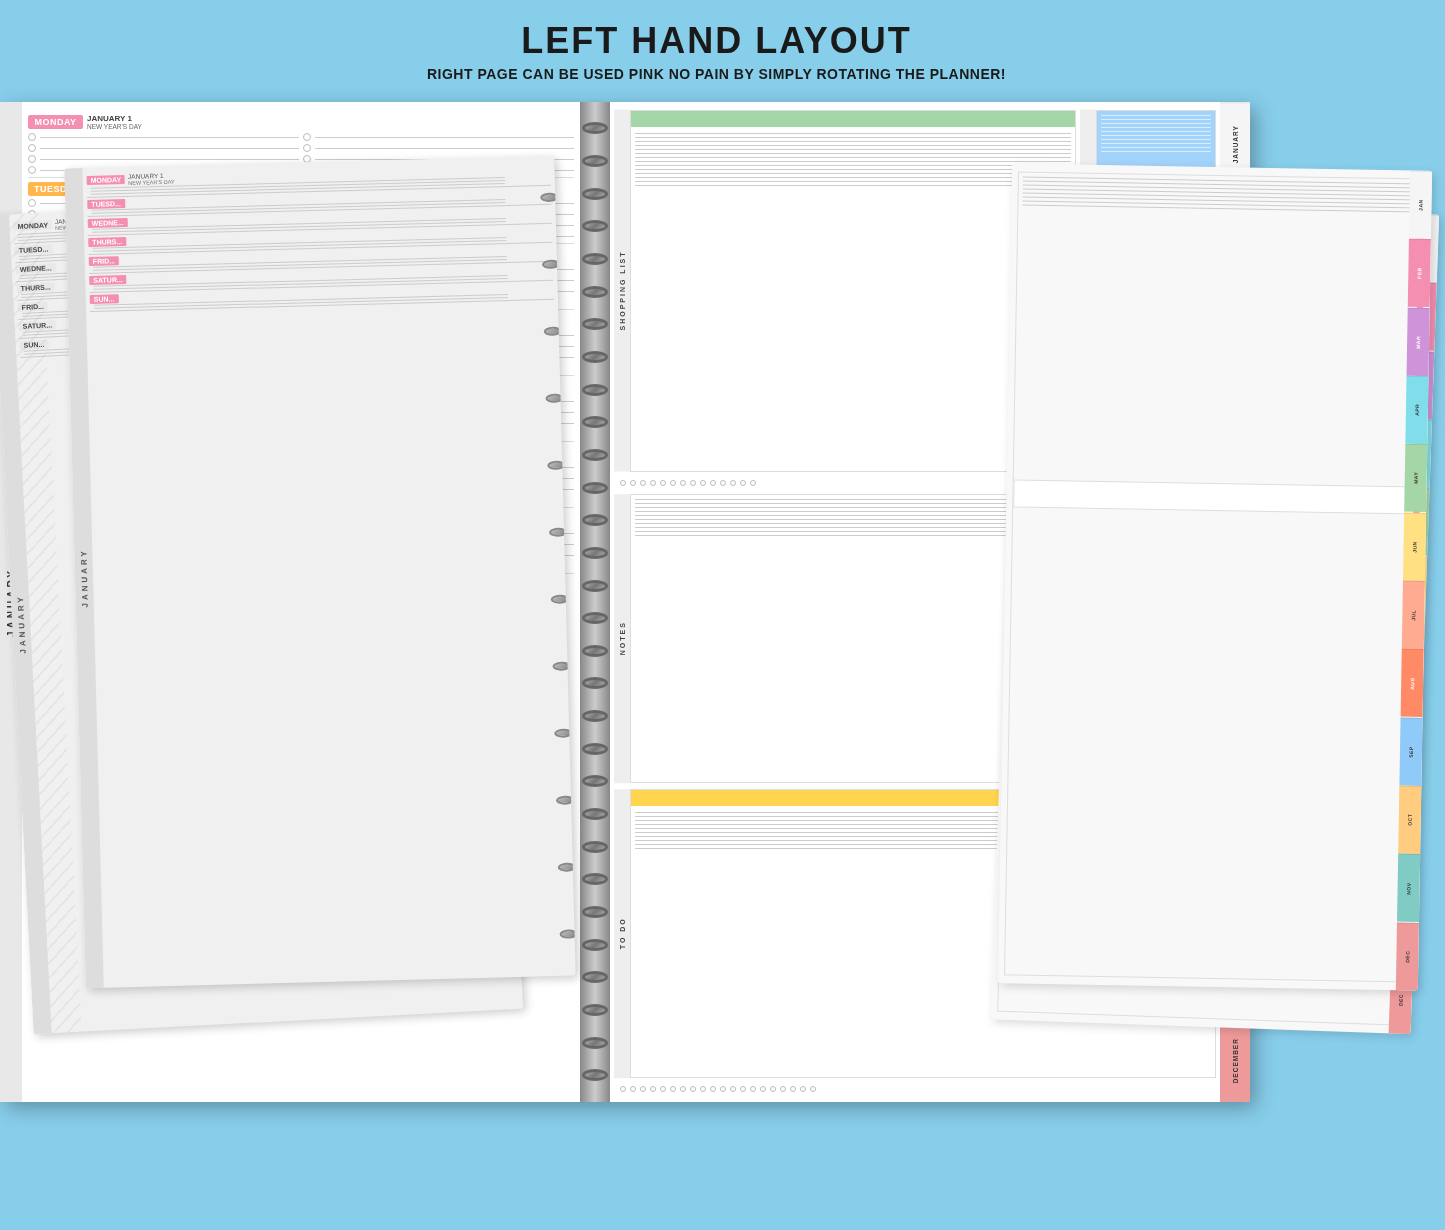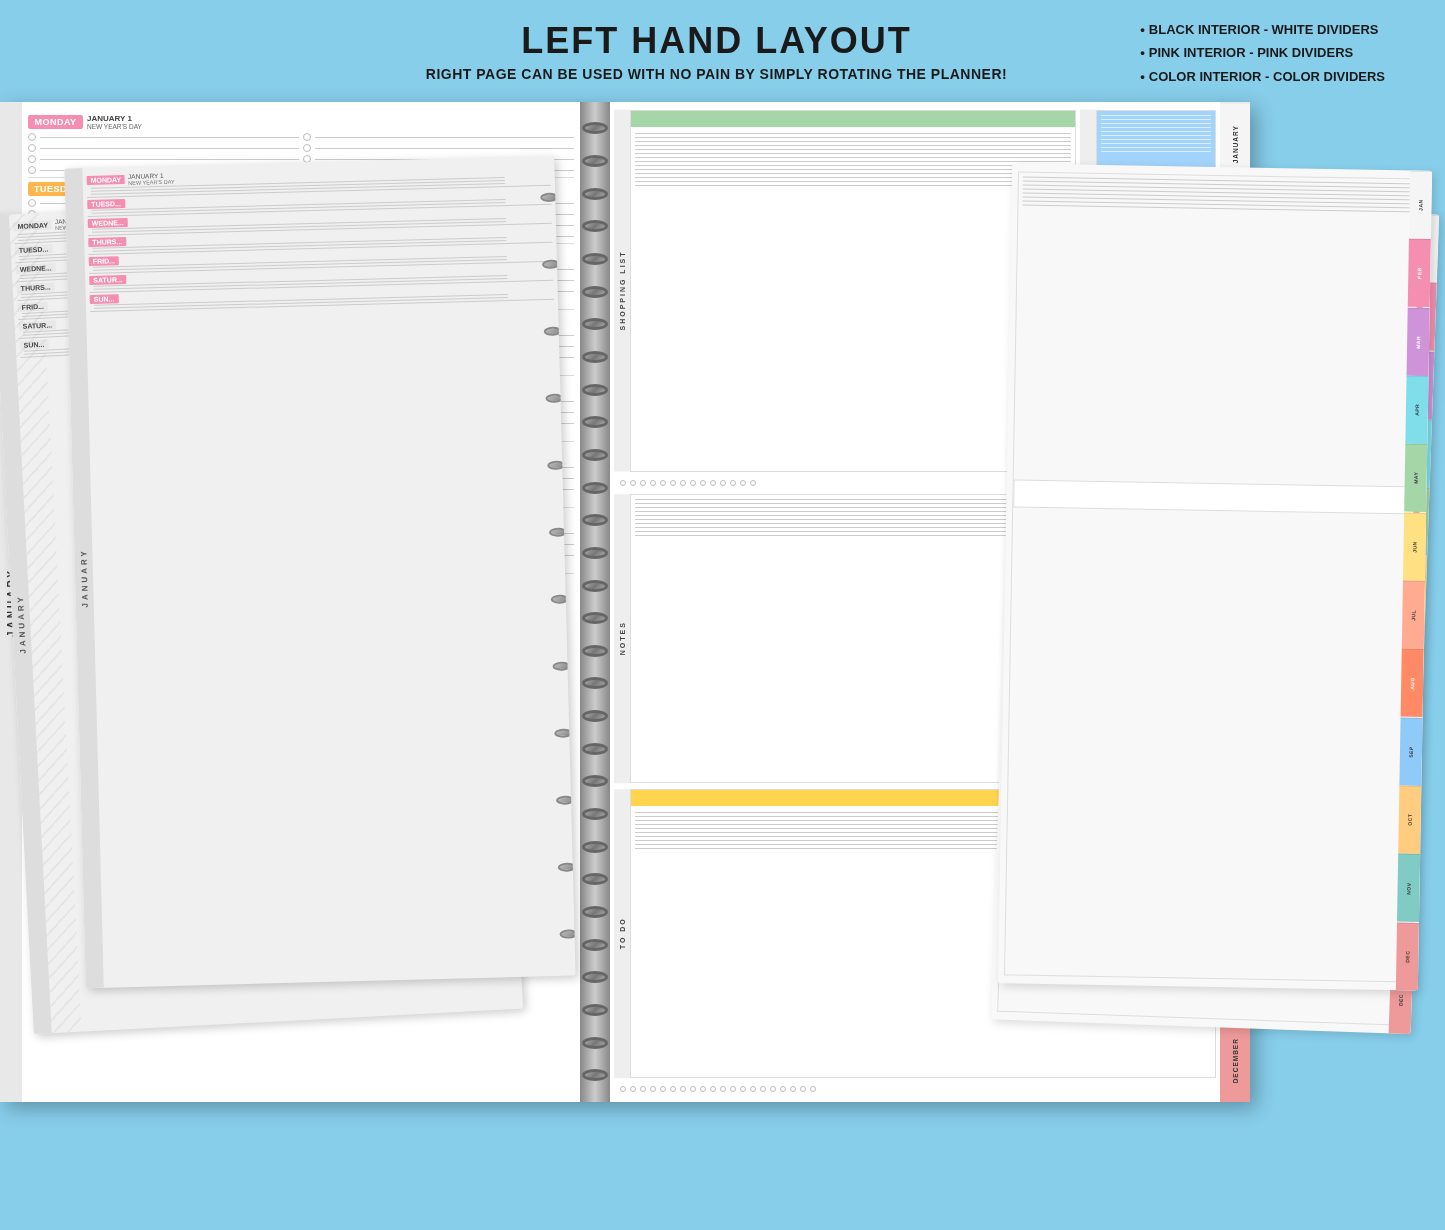--- a/index.html
+++ b/index.html
@@ -440,26 +440,21 @@
       text-transform: uppercase;
       letter-spacing: 0.5px;
       border-bottom: 1px solid rgba(0,0,0,0.08);
     }
   </style>
 </head>
 <body>
 
 <div class="header-section">
   <div class="main-title">LEFT HAND LAYOUT</div>
-  <div class="sub-title">RIGHT PAGE CAN BE USED WITH NO PAIN BY SIMPLY ROTATING THE PLANNER!</div>
-  <div class="top-right-info">
-    <div><span class="bullet">•</span><span>BLACK INTERIOR - WHITE DIVIDERS</span></div>
-    <div><span class="bullet">•</span><span>PINK INTERIOR - PINK DIVIDERS</span></div>
-    <div><span class="bullet">•</span><span>COLOR INTERIOR - COLOR DIVIDERS</span></div>
-  </div>
+  <div class="sub-title">RIGHT PAGE CAN BE USED PINK NO PAIN BY SIMPLY ROTATING THE PLANNER!</div>
 </div>
 
 <div class="planners-container">
 
   <div class="mini-planner mini-planner-back">
     <div class="mini-month-band">
       <span>JANUARY</span>
     </div>
     <div class="mini-content">
 

